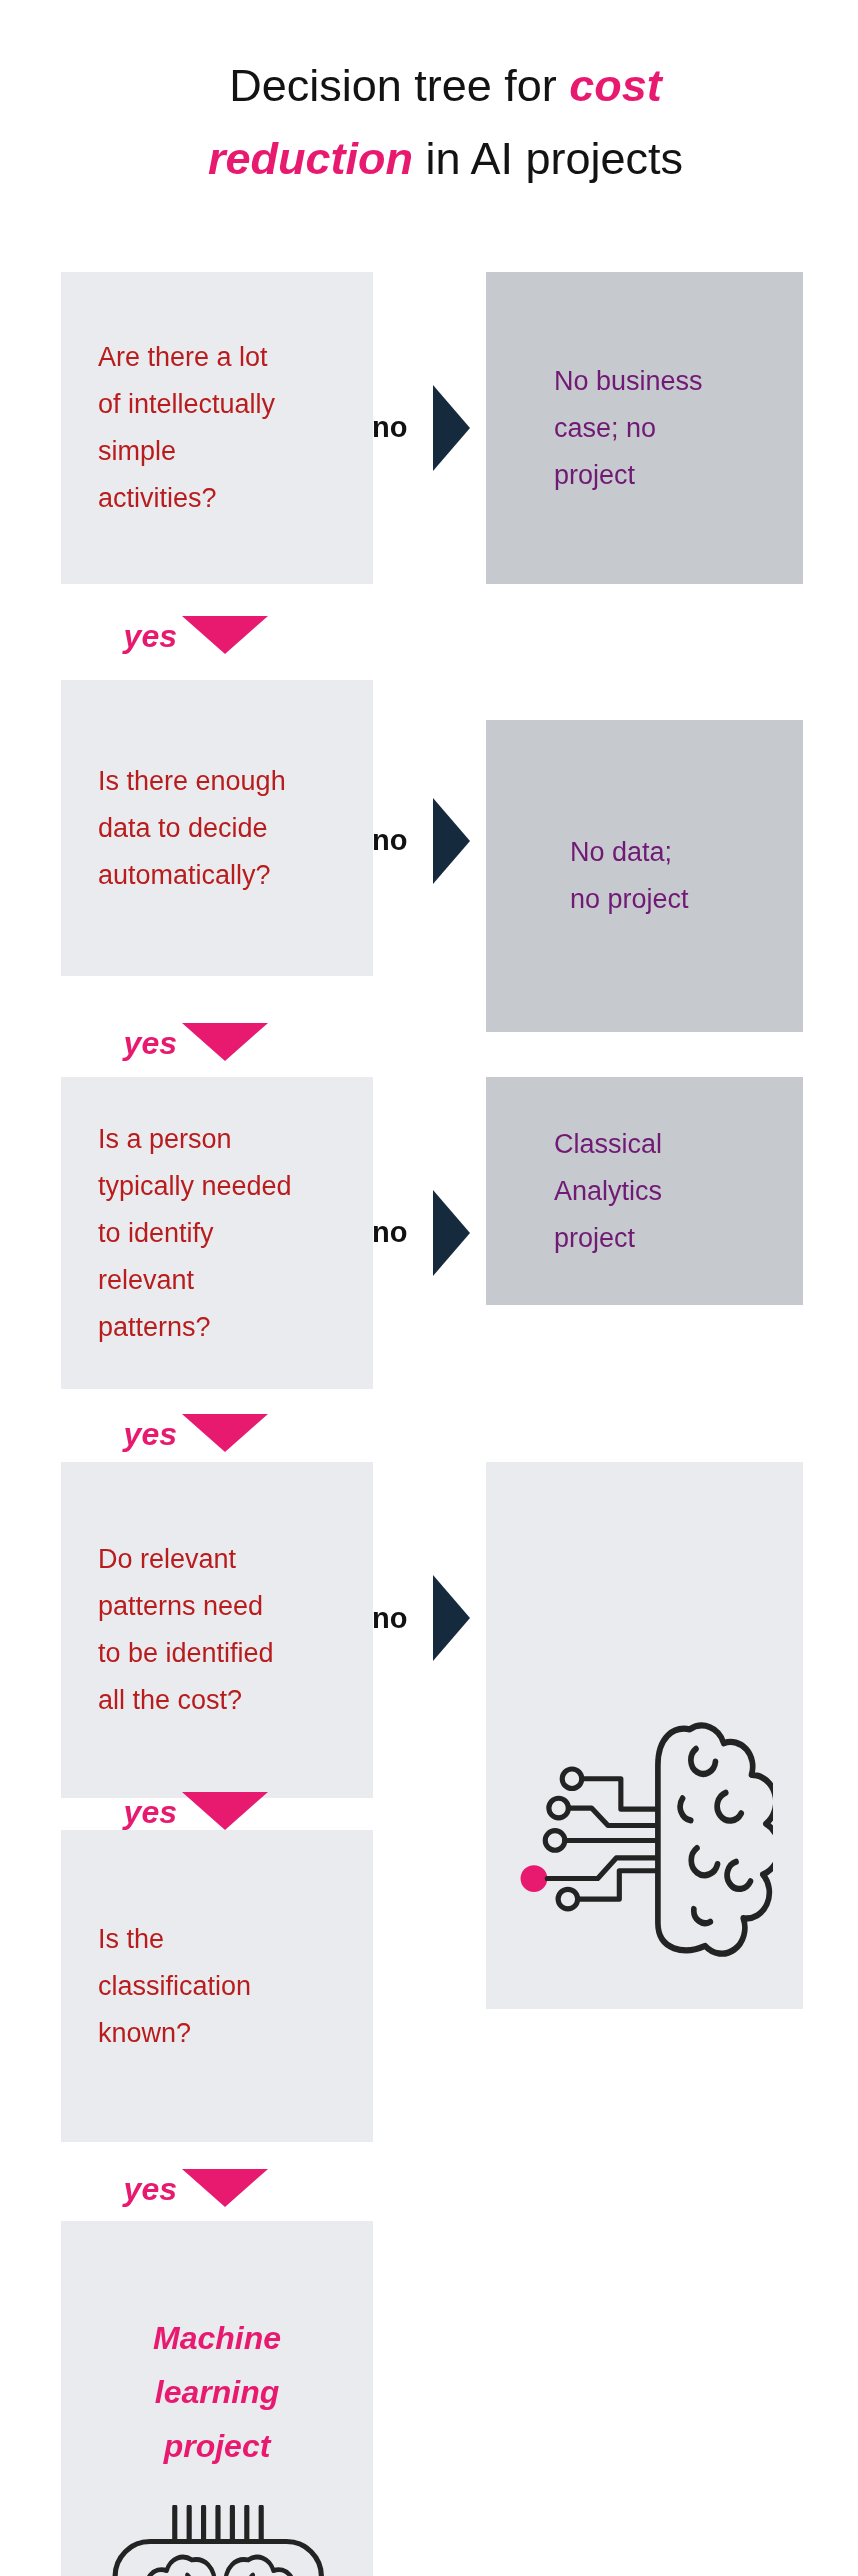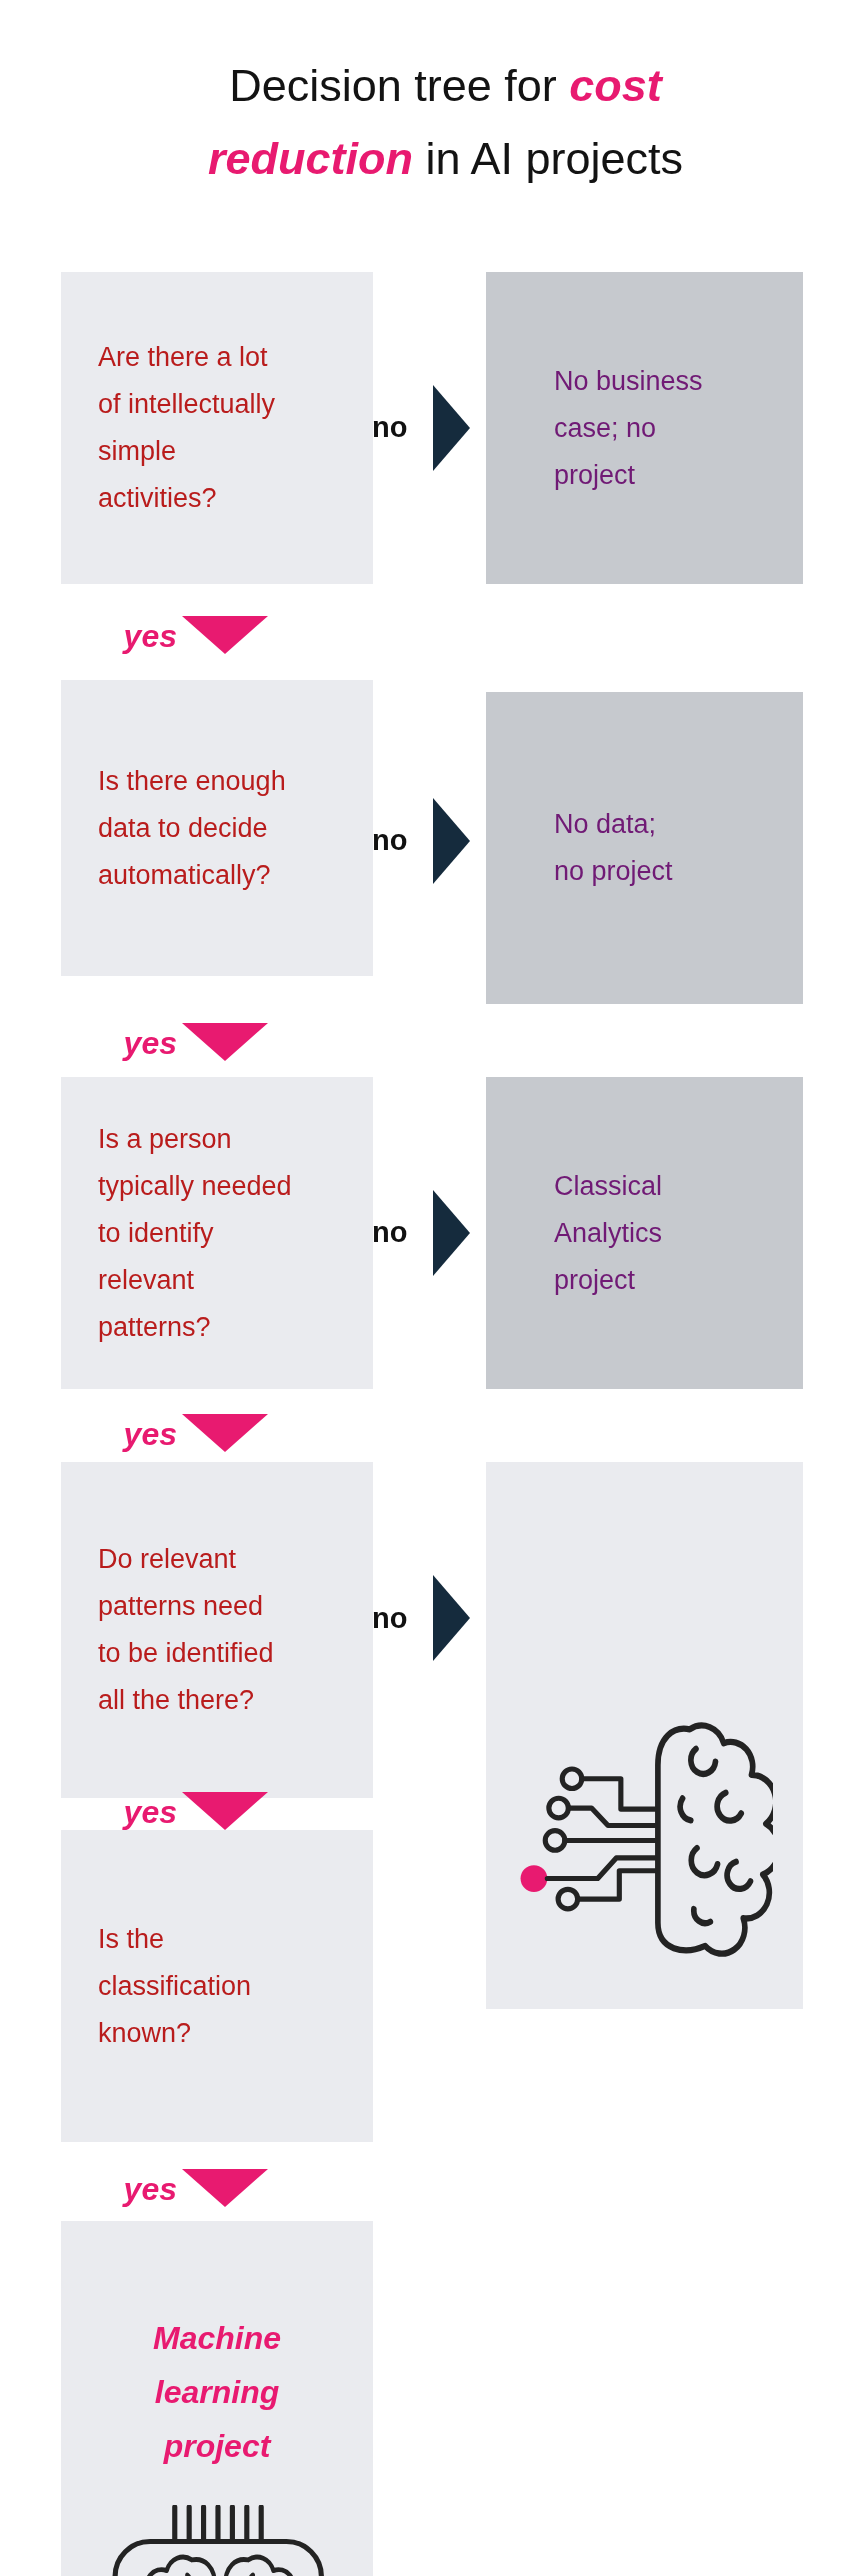--- a/index.html
+++ b/index.html
@@ -96,56 +96,56 @@
 
   <div class="qbox" style="top:680px;height:296px;">
     <div class="qtext">
       <div>Is there enough</div>
       <div>data to decide</div>
       <div>automatically?</div>
     </div>
   </div>
   <div class="no-label" style="top:821px;">no</div>
   <div class="no-arrow" style="top:798px;"></div>
-  <div class="obox" style="top:692px;height:312px;">
+  <div class="obox" style="top:720px;height:312px;padding-left:16px;">
     <div class="otext">
       <div>No data;</div>
       <div>no project</div>
     </div>
   </div>
   <div class="yes-label" style="top:1024px;">yes</div>
   <div class="yes-tri" style="top:1023px;"></div>
 
   <div class="qbox" style="top:1077px;height:312px;">
     <div class="qtext">
       <div>Is a person</div>
       <div>typically needed</div>
       <div>to identify</div>
       <div>relevant</div>
       <div>patterns?</div>
     </div>
   </div>
   <div class="no-label" style="top:1213px;">no</div>
   <div class="no-arrow" style="top:1190px;"></div>
-  <div class="obox" style="top:1077px;height:312px;">
+  <div class="obox" style="top:1077px;height:228px;">
     <div class="otext">
       <div>Classical</div>
       <div>Analytics</div>
       <div>project</div>
     </div>
   </div>
   <div class="yes-label" style="top:1415px;">yes</div>
   <div class="yes-tri" style="top:1414px;"></div>
 
   <div class="qbox" style="top:1462px;height:336px;">
     <div class="qtext">
       <div>Do relevant</div>
       <div>patterns need</div>
       <div>to be identified</div>
-      <div>all the there?</div>
+      <div>all the cost?</div>
     </div>
   </div>
   <div class="no-label" style="top:1599px;">no</div>
   <div class="no-arrow" style="top:1575px;"></div>
   <div class="obox light" style="top:1462px;height:547px;"></div>
 
   <svg class="icon" style="top:1716px;left:515px;" width="258" height="252" viewBox="0 0 500 490">
     <g stroke-width="10">
       <use href="#halfbrain" transform="translate(277,8) scale(1.0,1.12)"></use>
       <circle cx="110" cy="122" r="19"></circle>

